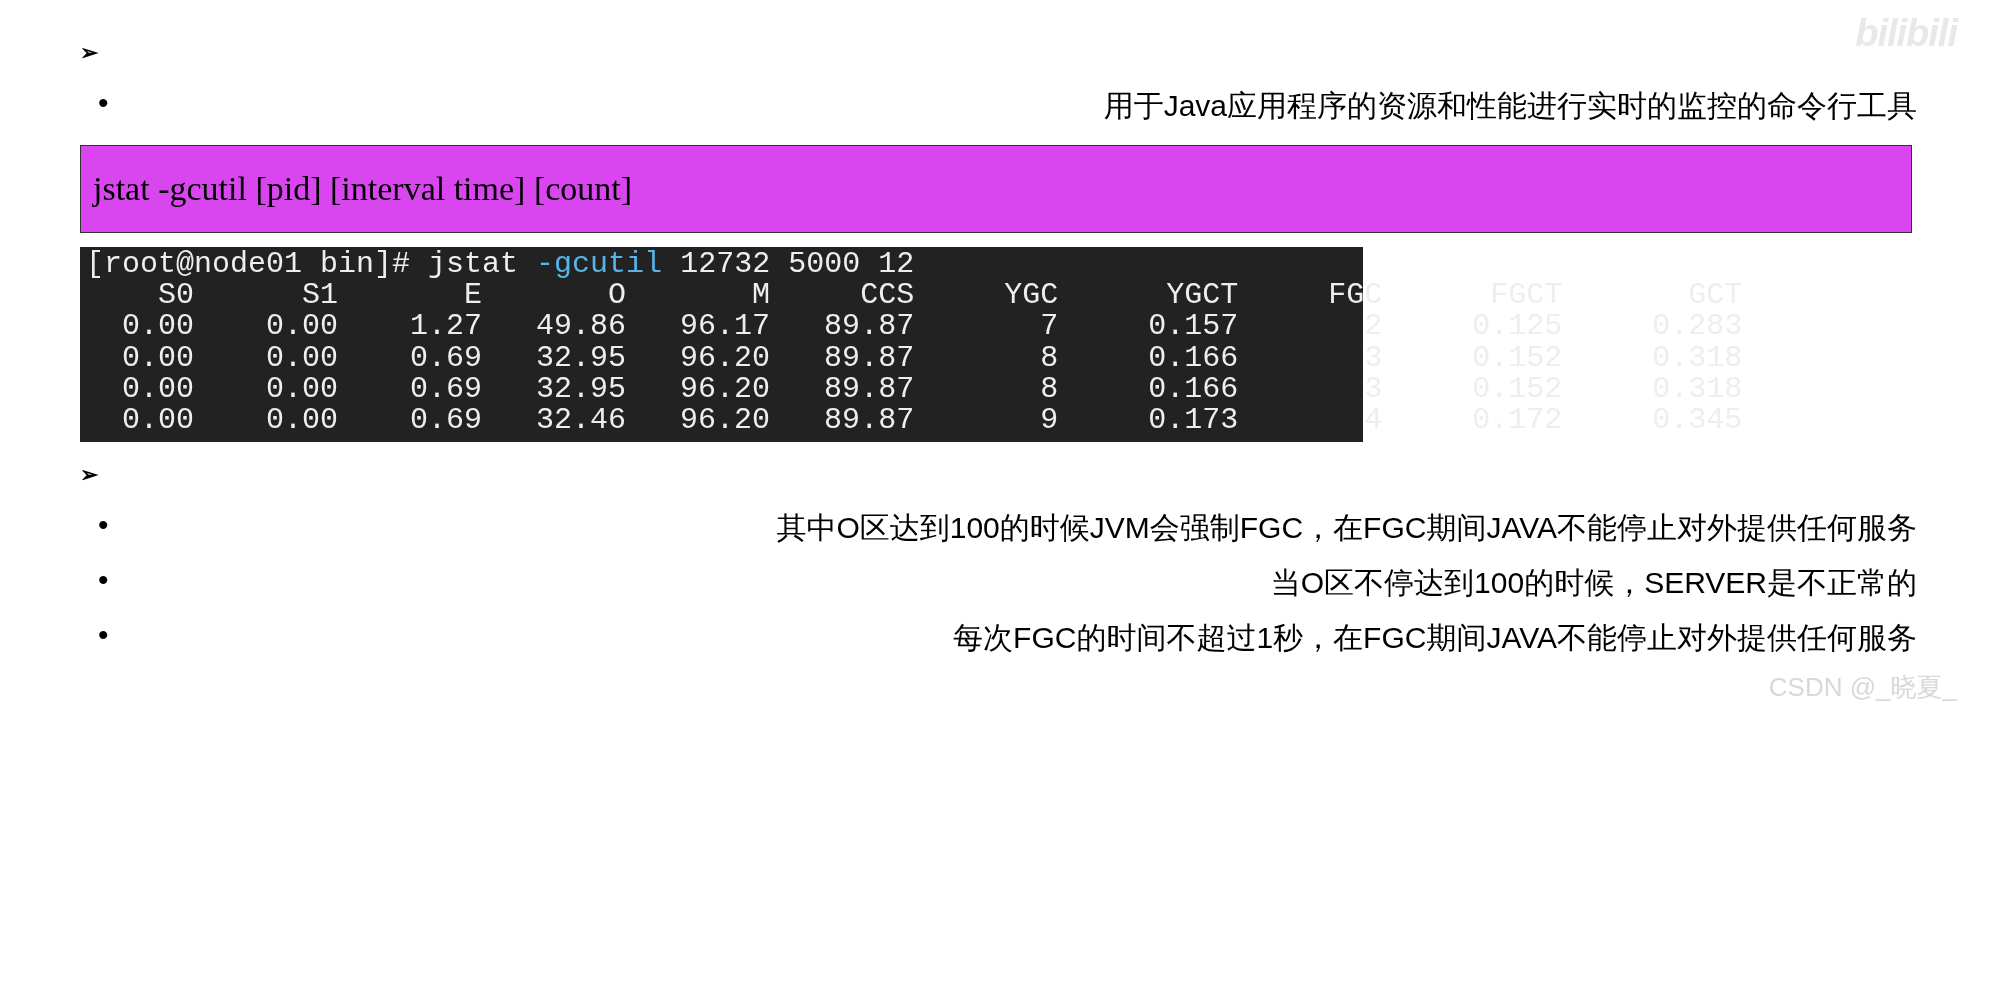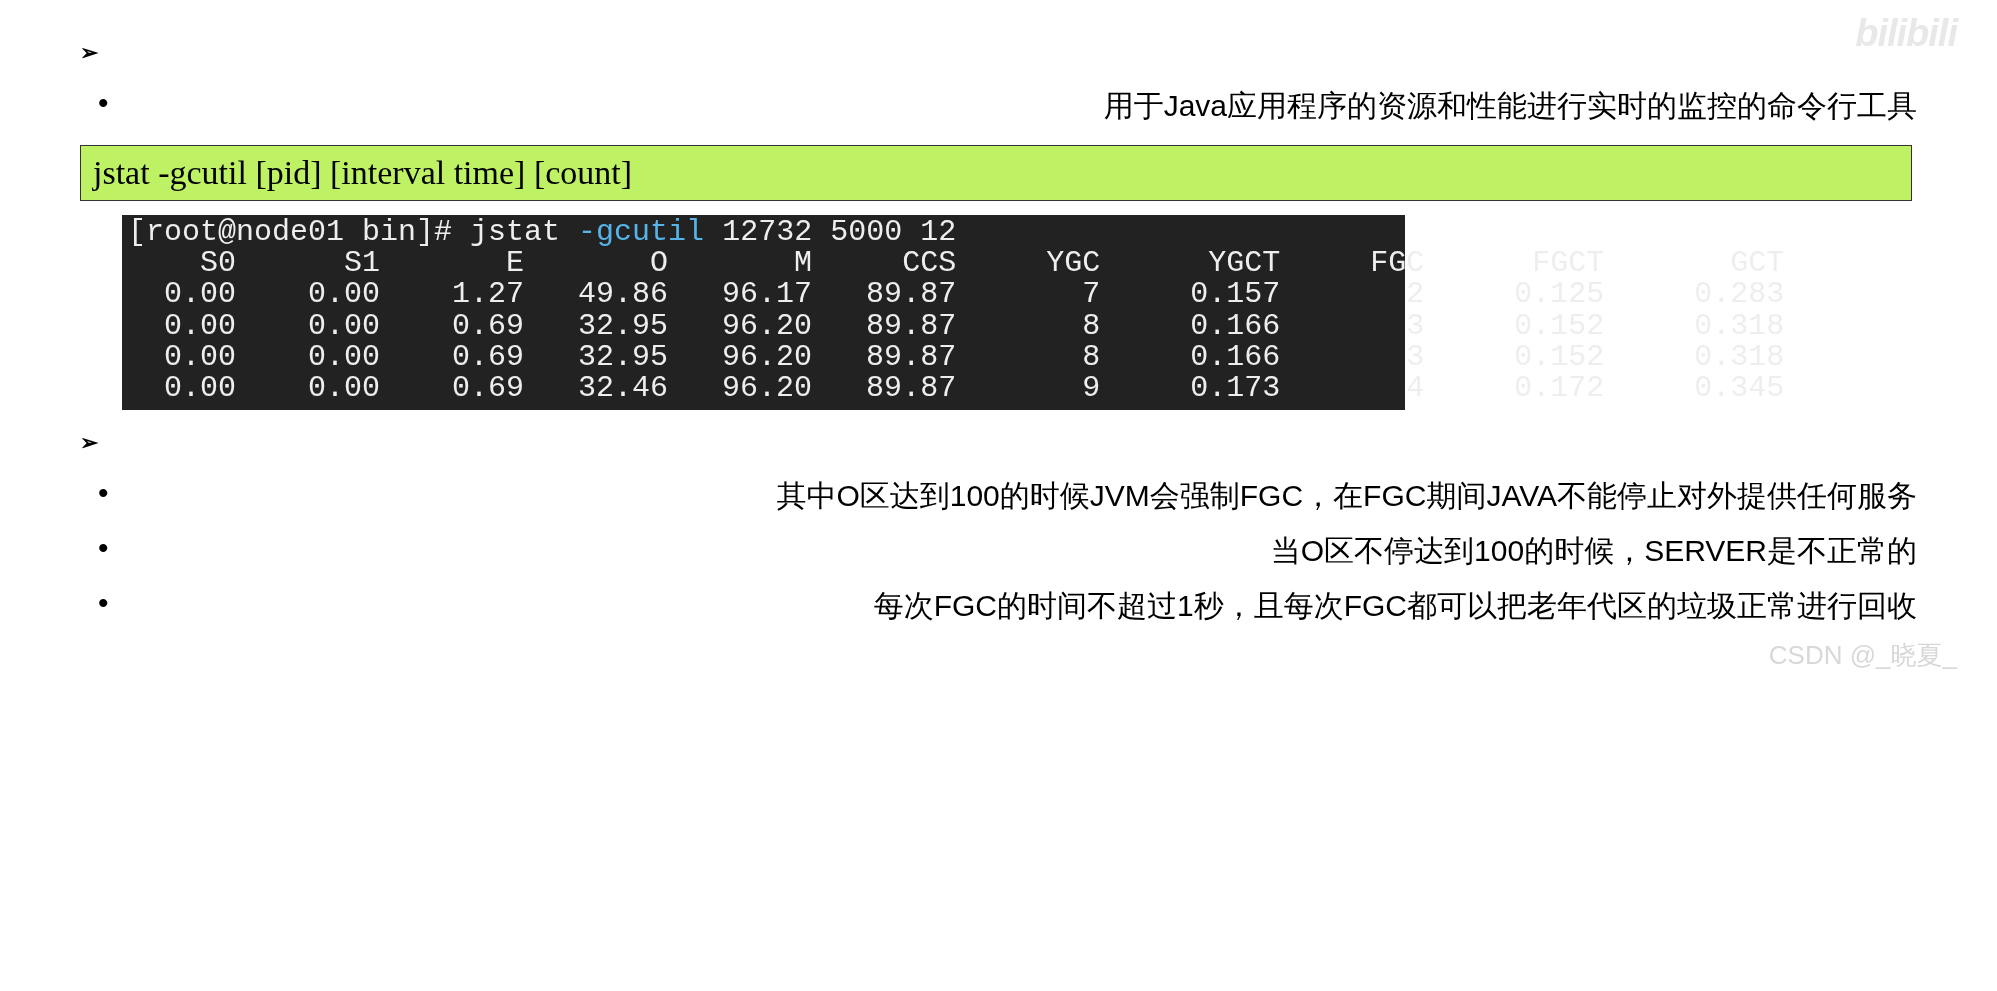--- a/index.html
+++ b/index.html
@@ -53,37 +53,36 @@
       text-align: right;
     }
     ul.level1 > li::before {
       content: "•";
       position: absolute;
       left: -24px;
       top: 0;
     }
     .cmd-box {
       border: 1.5px solid #333333;
-      background: #bef264;
+      background: #d946ef;
       font-family: "Times New Roman", Times, serif;
       font-size: 34px;
-      padding: 8px 12px;
+      padding: 24px 12px;
       margin: 10px 0 14px 0;
       width: calc(100% - 5px);
     }
     .terminal {
       background: #222222;
       color: #eeeeee;
       font-family: "Courier New", monospace;
       font-size: 30px;
       line-height: 1.04;
       padding: 2px 6px 6px 6px;
       white-space: pre;
       width: 1283px;
-      margin-left: 42px;
     }
     .term-prompt { color: #eeeeee; }
     .term-opt { color: #56b4e9; }
     .section { margin-bottom: 20px; }
   </style>
 </head>
 <body>
 
 <div class="watermark-bili">bilibili</div>
 <div class="watermark-csdn">CSDN @_晓夏_</div>
@@ -109,15 +108,15 @@
 </div>
 
 <div class="section">
   <div class="h1">
     <span class="chev">➢</span>
   </div>
 
   <ul class="level1" id="bullets2">
       <li>其中O区达到100的时候JVM会强制FGC，在FGC期间JAVA不能停止对外提供任何服务</li>
       <li>当O区不停达到100的时候，SERVER是不正常的</li>
-      <li>每次FGC的时间不超过1秒，且每次FGC都可以把老年代区的垃圾正常进行回收</li>
+      <li>每次FGC的时间不超过1秒，在FGC期间JAVA不能停止对外提供任何服务</li>
     </ul>
 </div>
 
 </body></html>

